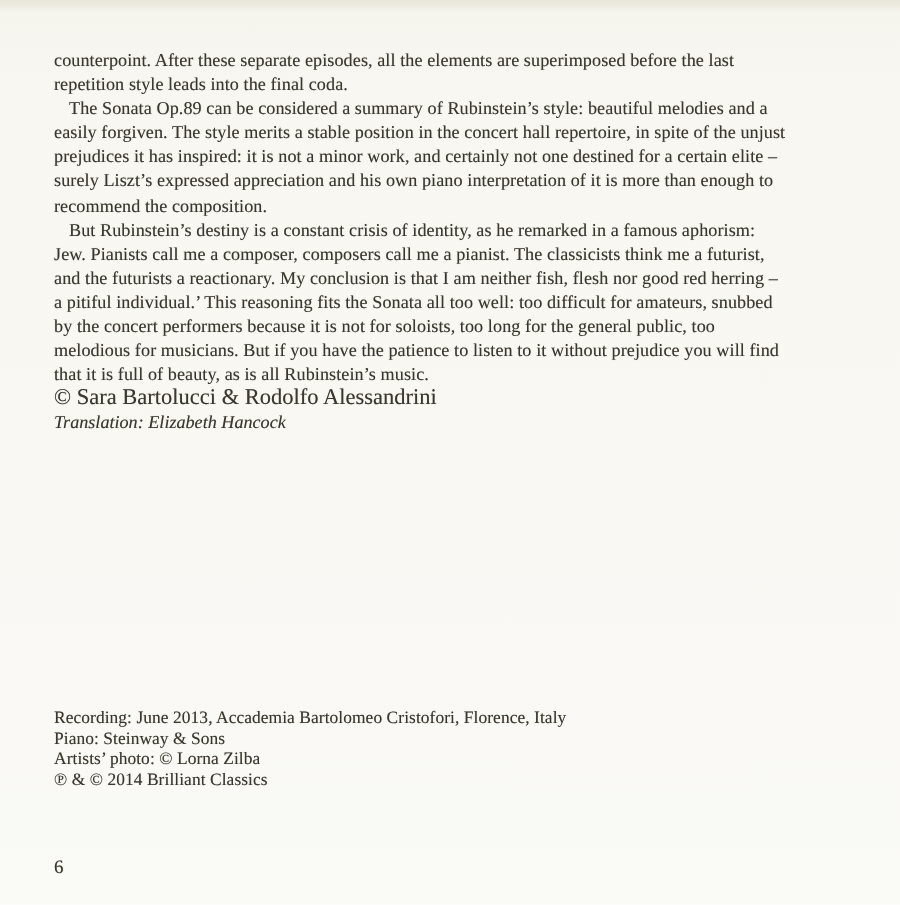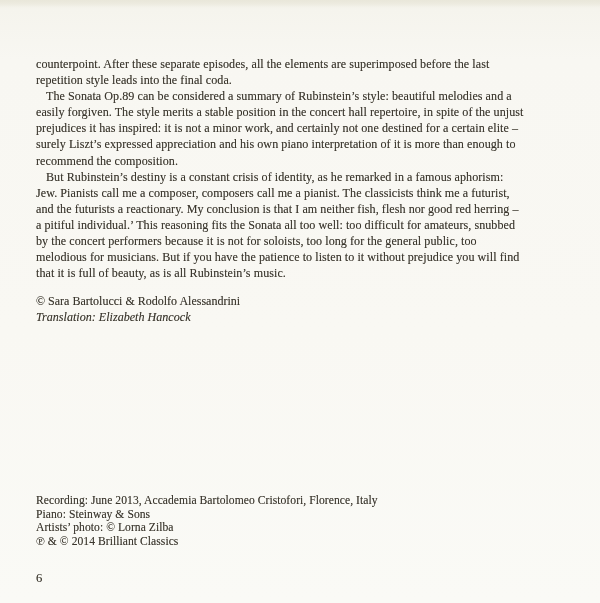--- a/index.html
+++ b/index.html
@@ -17,52 +17,50 @@
     position: absolute;
     left: 0; top: 0;
     width: 600px; height: 7px;
     background: linear-gradient(180deg, #e9e7da, rgba(233,231,218,0));
     pointer-events: none;
   }
 
   .content {
     position: absolute;
     left: 36px;
-    top: 56px;
+    top: 32px;
     width: 560px;
   }
   .line {
     font-size: 12.1px;
     line-height: 16.1px;
     white-space: nowrap;
     letter-spacing: 0.05px;
     text-shadow: 0 0 0.5px rgba(59,55,46,0.45);
   }
   .line.indent { text-indent: 10px; }
 
   .credit-line {
-    font-size: 12px;
+    font-size: 15px;
     line-height: 16.1px;
     white-space: nowrap;
     text-shadow: 0 0 0.5px rgba(59,55,46,0.45);
-    margin-top: 12px;
   }
   .translation-line {
     font-size: 12.1px;
     line-height: 16.1px;
     font-style: italic;
     white-space: nowrap;
     text-shadow: 0 0 0.5px rgba(59,55,46,0.45);
   }
 
   .credits {
     position: absolute;
     left: 36px;
     top: 472px;
-    margin-top: 22px;
   }
   .credits .line {
     font-size: 11.6px;
     line-height: 13.6px;
   }
 
   .page-number {
     position: absolute;
     left: 36px;
     top: 570px;

